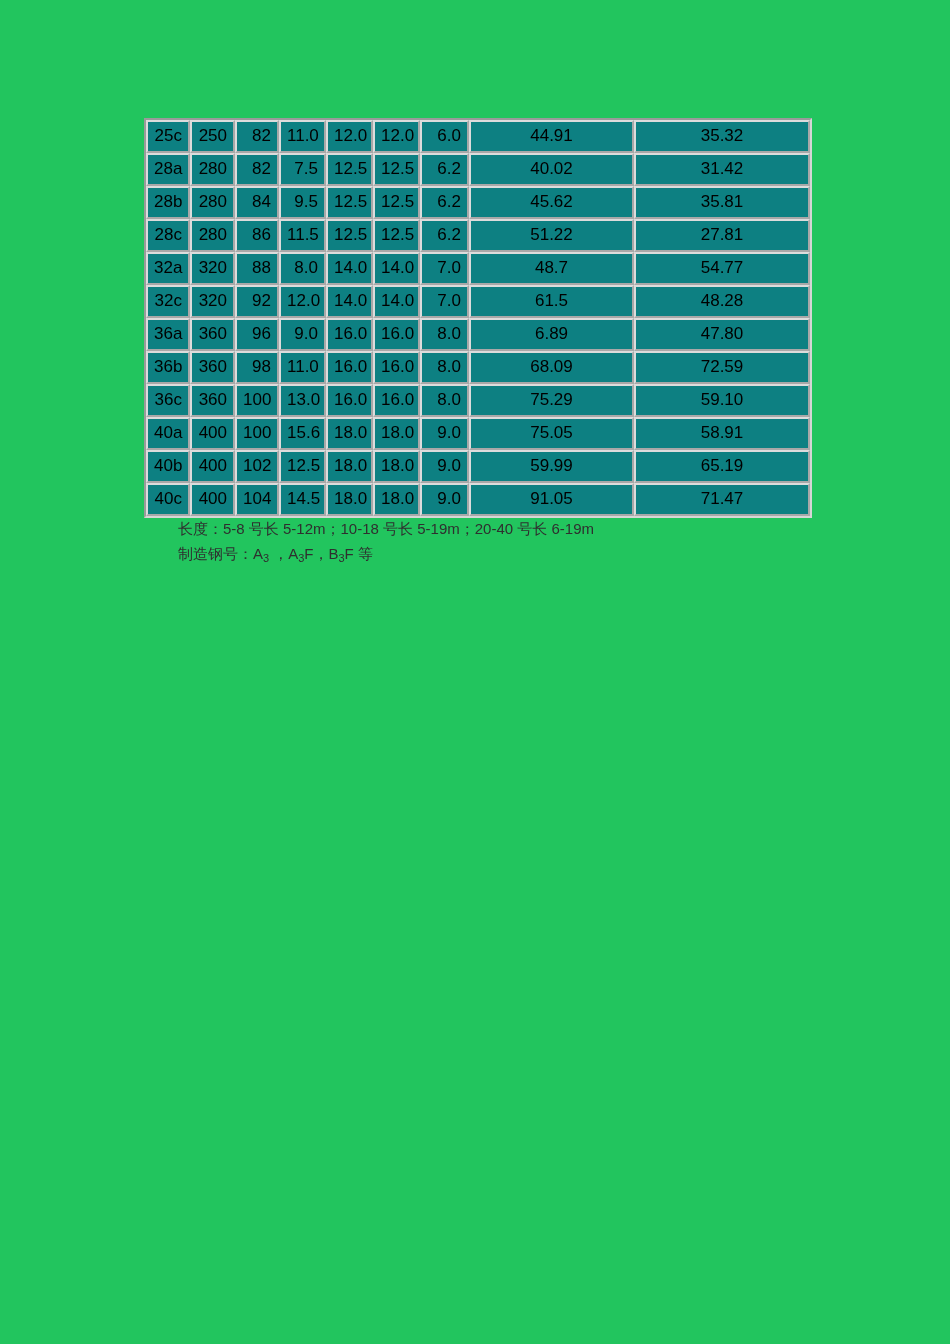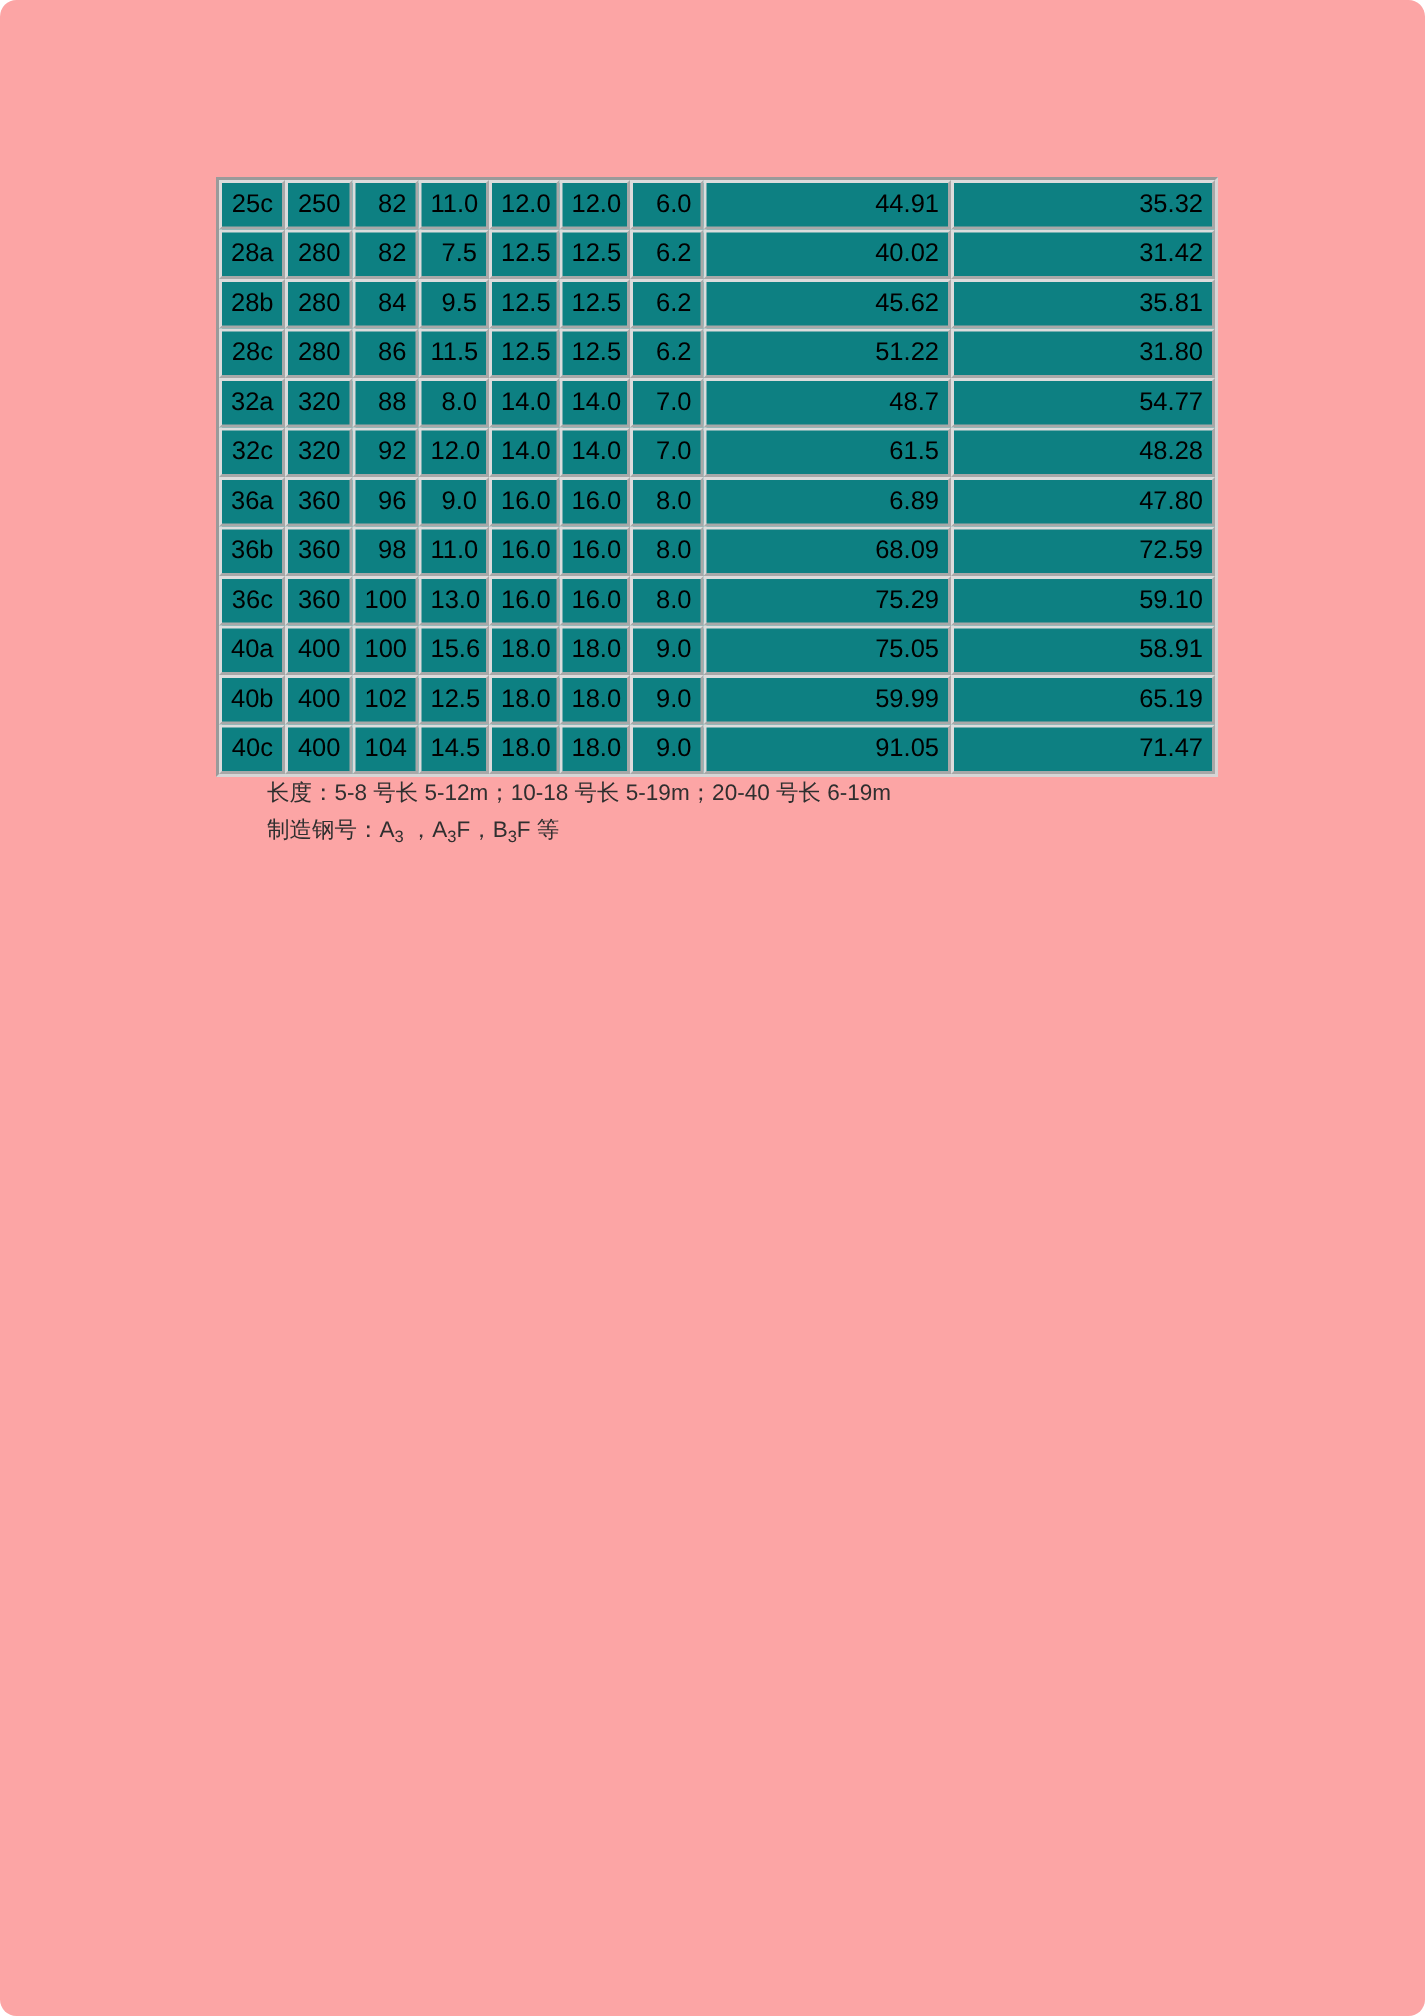--- a/index.html
+++ b/index.html
@@ -14,22 +14,21 @@
     font-family: "Liberation Sans", "DejaVu Sans", sans-serif;
     overflow: hidden;
   }
 
   #page {
     position: absolute;
     left: 0;
     top: 0;
     width: 950px;
     height: 1344px;
-    background: #fca5a5;
-    border-radius: 11px;
+    background: #22c55e;
   }
 
   
   #spec-table-wrap {
     position: absolute;
     left: 144px;
     top: 118px;
     width: 664px;
   }
 
@@ -52,21 +51,21 @@
     padding: 1px 6px 2px 6px;
     border-top: 2px solid #dcdcdc;
     border-left: 2px solid #dcdcdc;
     border-right: 2px solid #a8a8a8;
     border-bottom: 2px solid #a8a8a8;
     white-space: nowrap;
     overflow: hidden;
   }
 
   table.spec td.num  { text-align: right; }
-  table.spec td.ctr  { text-align: right; }
+  table.spec td.ctr  { text-align: center; }
 
   
   col.c0 { width: 44px; }
   col.c1 { width: 45px; }
   col.c2 { width: 44px; }
   col.c3 { width: 47px; }
   col.c4 { width: 47px; }
   col.c5 { width: 47px; }
   col.c6 { width: 49px; }
   col.c7 { width: 165px; }
@@ -146,21 +145,21 @@
           </tr>
           <tr>
             <td class="num">28c</td>
             <td class="num">280</td>
             <td class="num">86</td>
             <td class="num">11.5</td>
             <td class="num">12.5</td>
             <td class="num">12.5</td>
             <td class="num">6.2</td>
             <td class="ctr">51.22</td>
-            <td class="ctr">31.80</td>
+            <td class="ctr">27.81</td>
           </tr>
           <tr>
             <td class="num">32a</td>
             <td class="num">320</td>
             <td class="num">88</td>
             <td class="num">8.0</td>
             <td class="num">14.0</td>
             <td class="num">14.0</td>
             <td class="num">7.0</td>
             <td class="ctr">48.7</td>

